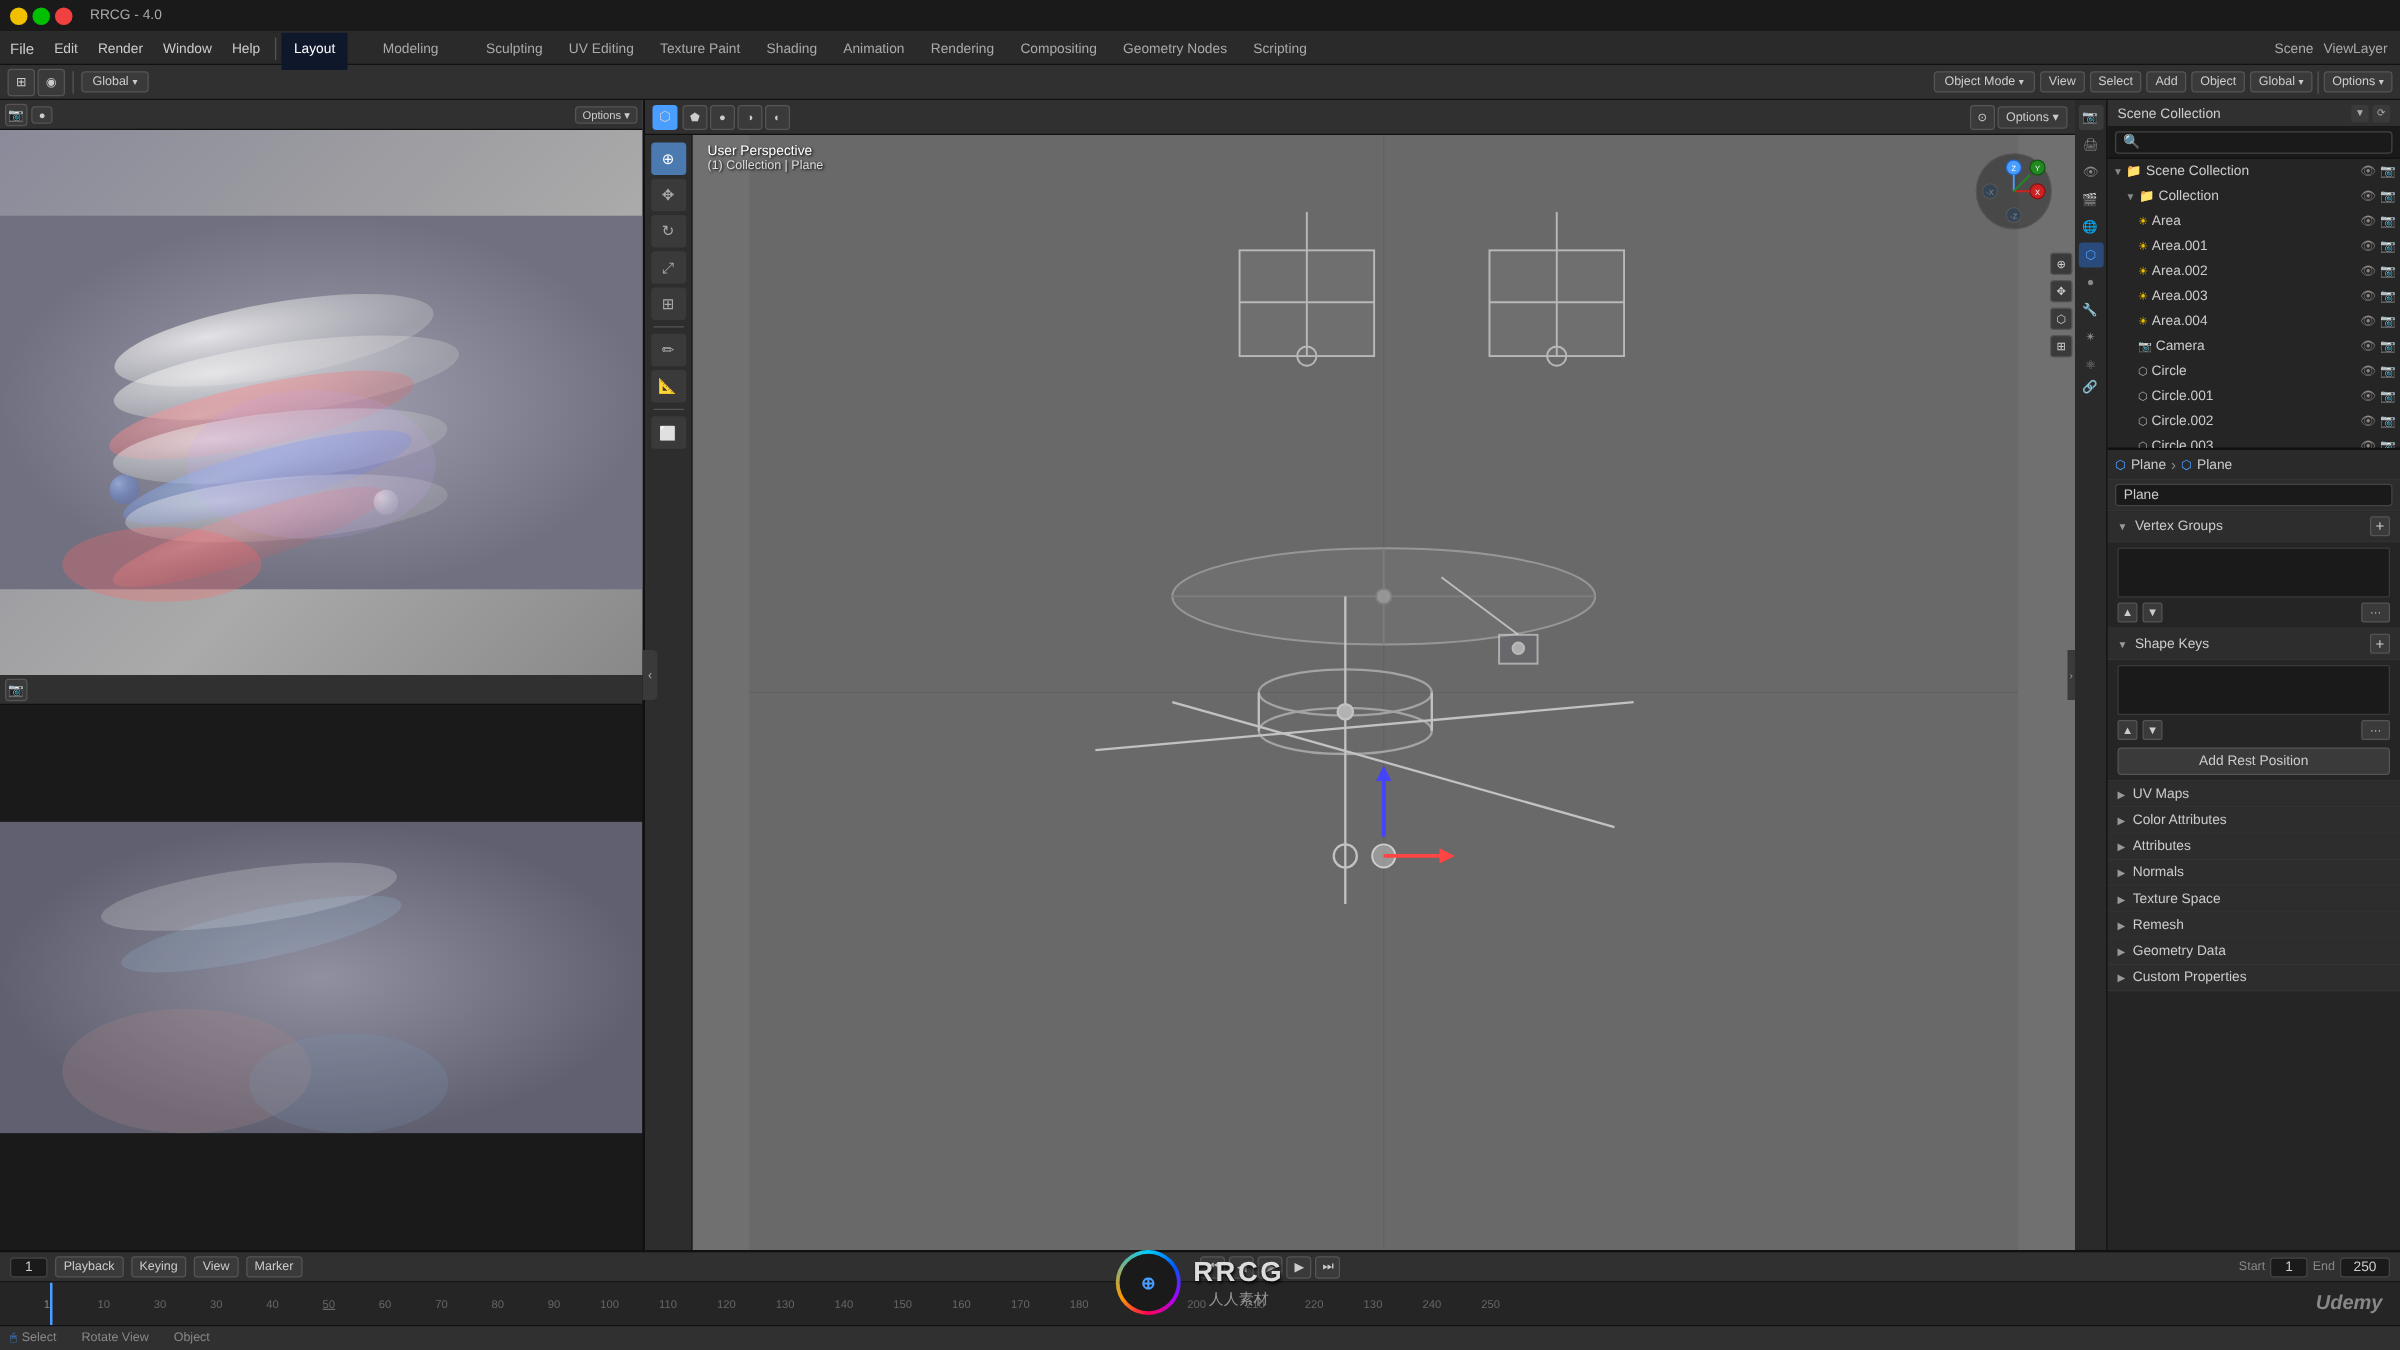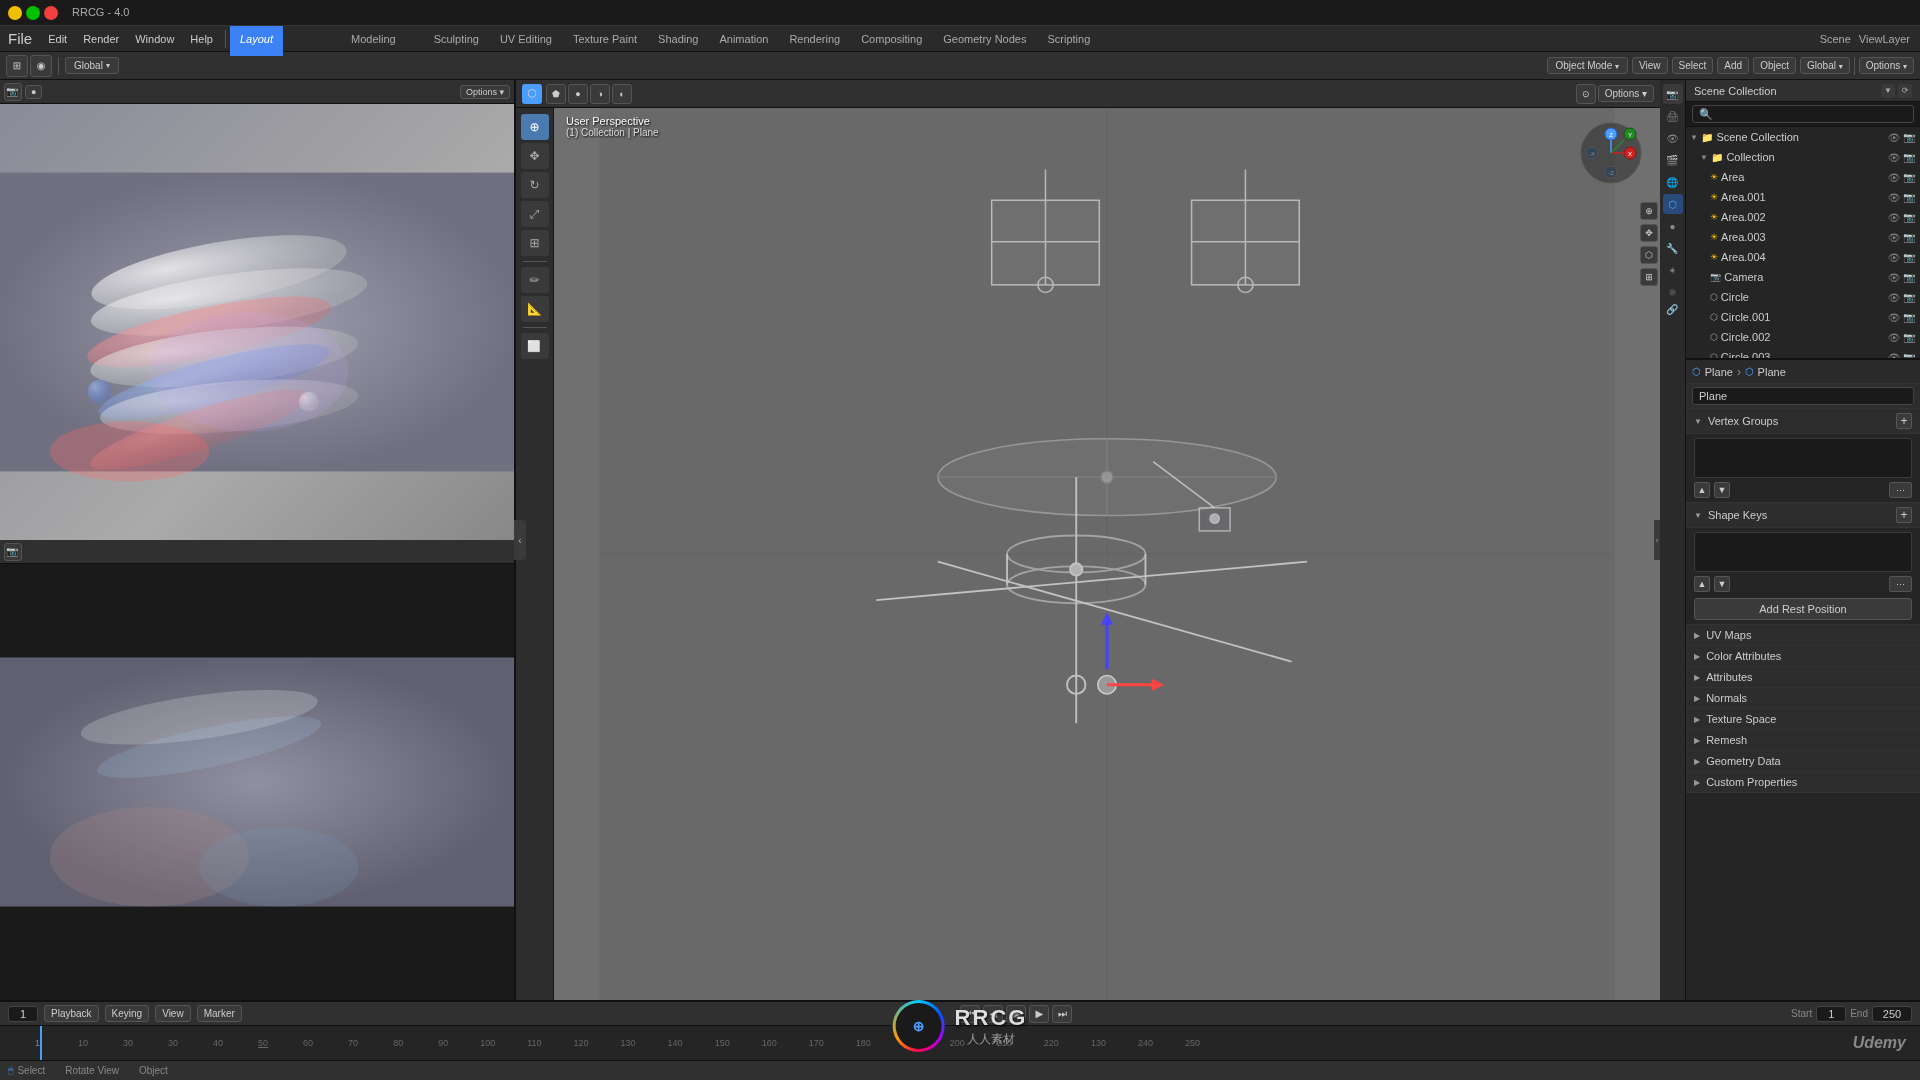--- a/index.html
+++ b/index.html
@@ -81,30 +81,30 @@
   <div style="display:flex;gap:4px;">
     <div style="width:14px;height:14px;background:#f0c000;border-radius:50%;cursor:pointer;"></div>
     <div style="width:14px;height:14px;background:#00c000;border-radius:50%;cursor:pointer;"></div>
     <div style="width:14px;height:14px;background:#f04040;border-radius:50%;cursor:pointer;"></div>
     <span style="margin-left:10px;font-size:11px;color:#aaa;">RRCG - 4.0</span>
   </div>
 </div>
 
 <div id="menu-bar" style="position:absolute;top:26px;left:0;right:0;height:26px;background:#2a2a2a;display:flex;align-items:center;border-bottom:1px solid #111;z-index:199;">
   <div style="display:flex;align-items:center;">
-    <span style="padding:2px 8px;color:#ccc;font-size:15px;cursor:pointer;">File</span>
+    <span style="padding:2px 8px;color:#ccc;font-size:12px;cursor:pointer;">File</span>
     <span style="padding:2px 8px;color:#ccc;font-size:11px;cursor:pointer;">Edit</span>
     <span style="padding:2px 8px;color:#ccc;font-size:11px;cursor:pointer;">Render</span>
     <span style="padding:2px 8px;color:#ccc;font-size:11px;cursor:pointer;">Window</span>
     <span style="padding:2px 8px;color:#ccc;font-size:11px;cursor:pointer;">Help</span>
   </div>
   <div style="height:18px;width:1px;background:#555;margin:0 4px;"></div>
   <div style="display:flex;align-items:center;gap:1px;overflow:hidden;">
-    <span style="padding:11px 10px;font-size:11px;color:#fff;cursor:pointer;background:#3b82f6;border-radius:3px 3px 0 0;font-style:italic;">Layout</span>
-    <span style="padding:3px 27px;font-size:11px;color:#aaa;cursor:pointer;margin-left:40px;">Modeling</span>
+    <span style="padding:11px 10px;font-size:11px;color:#fff;cursor:pointer;background:#0f172a;border-radius:3px 3px 0 0;">Layout</span>
+    <span style="padding:3px 27px;font-size:11px;color:#aaa;cursor:pointer;">Modeling</span>
     <span style="padding:3px 10px;font-size:11px;color:#aaa;cursor:pointer;">Sculpting</span>
     <span style="padding:3px 10px;font-size:11px;color:#aaa;cursor:pointer;">UV Editing</span>
     <span style="padding:3px 10px;font-size:11px;color:#aaa;cursor:pointer;">Texture Paint</span>
     <span style="padding:3px 10px;font-size:11px;color:#aaa;cursor:pointer;">Shading</span>
     <span style="padding:3px 10px;font-size:11px;color:#aaa;cursor:pointer;">Animation</span>
     <span style="padding:3px 10px;font-size:11px;color:#aaa;cursor:pointer;">Rendering</span>
     <span style="padding:3px 10px;font-size:11px;color:#aaa;cursor:pointer;">Compositing</span>
     <span style="padding:3px 10px;font-size:11px;color:#aaa;cursor:pointer;">Geometry Nodes</span>
     <span style="padding:3px 10px;font-size:11px;color:#aaa;cursor:pointer;">Scripting</span>
   </div>

